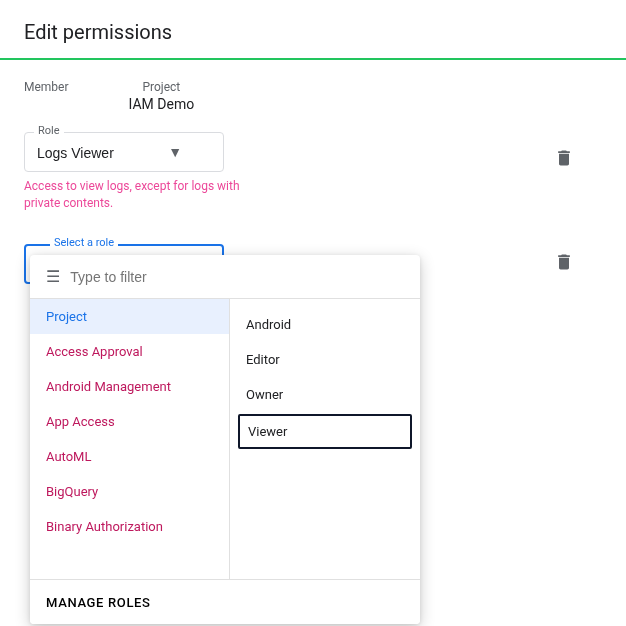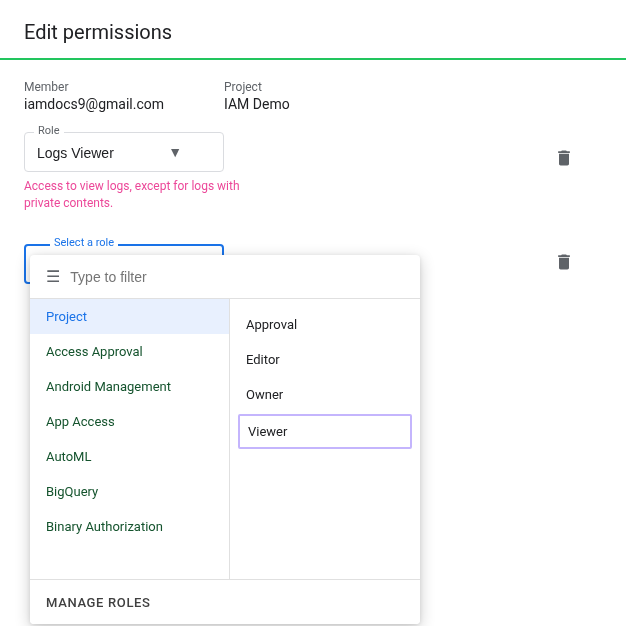--- a/index.html
+++ b/index.html
@@ -32,20 +32,21 @@
     }
 
     .content {
       padding: 20px 24px;
     }
 
     .member-project-row {
       display: flex;
       gap: 60px;
       margin-bottom: 20px;
+      text-align: center;
     }
 
     .field-label {
       font-size: 12px;
       color: #5f6368;
       margin-bottom: 2px;
     }
 
     .field-value {
       font-size: 14px;
@@ -191,21 +192,21 @@
       width: 8px;
     }
     .left-panel::-webkit-scrollbar-thumb {
       background: #c1c1c1;
       border-radius: 4px;
     }
 
     .left-item {
       padding: 10px 16px;
       font-size: 13px;
-      color: #14532d;
+      color: #be185d;
       cursor: pointer;
       white-space: nowrap;
     }
 
     .left-item.selected {
       background: #e8f0fe;
       color: #1a73e8;
     }
 
     .right-panel {
@@ -215,35 +216,35 @@
     }
 
     .right-item {
       padding: 10px 16px;
       font-size: 13px;
       color: #202124;
       cursor: pointer;
     }
 
     .right-item.highlighted {
-      border: 2px solid #c4b5fd;
+      border: 2px solid #0f172a;
       margin: 2px 8px;
       padding: 8px 8px;
       border-radius: 2px;
     }
 
     .manage-roles-row {
       padding: 14px 16px;
       border-top: 1px solid #e0e0e0;
       background: #fff;
     }
 
     .manage-roles-link {
       font-size: 13px;
-      color: #404040;
+      color: #000000;
       font-weight: 500;
       text-transform: uppercase;
       letter-spacing: 0.05em;
       cursor: pointer;
       text-decoration: none;
     }
 
     .delete-btn {
       background: none;
       border: none;
@@ -260,21 +261,20 @@
 
   <div class="header">
     <h1 class="header-title">Edit permissions</h1>
   </div>
 
   <div class="content">
 
     <div class="member-project-row">
       <div>
         <div class="field-label">Member</div>
-        <div class="field-value">iamdocs9@gmail.com</div>
       </div>
       <div>
         <div class="field-label">Project</div>
         <div class="field-value">IAM Demo</div>
       </div>
     </div>
 
     <div class="role-row">
       <div class="role-section">
         <div class="role-select-container">
@@ -318,21 +318,21 @@
         <div class="left-item selected">Project</div>
         <div class="left-item">Access Approval</div>
         <div class="left-item">Android Management</div>
         <div class="left-item">App Access</div>
         <div class="left-item">AutoML</div>
         <div class="left-item">BigQuery</div>
         <div class="left-item">Binary Authorization</div>
       </div>
 
       <div class="right-panel">
-        <div class="right-item">Approval</div>
+        <div class="right-item">Android</div>
         <div class="right-item">Editor</div>
         <div class="right-item">Owner</div>
         <div class="right-item highlighted">Viewer</div>
       </div>
     </div>
 
     <div class="manage-roles-row">
       <a class="manage-roles-link">MANAGE ROLES</a>
     </div>
   </div>

